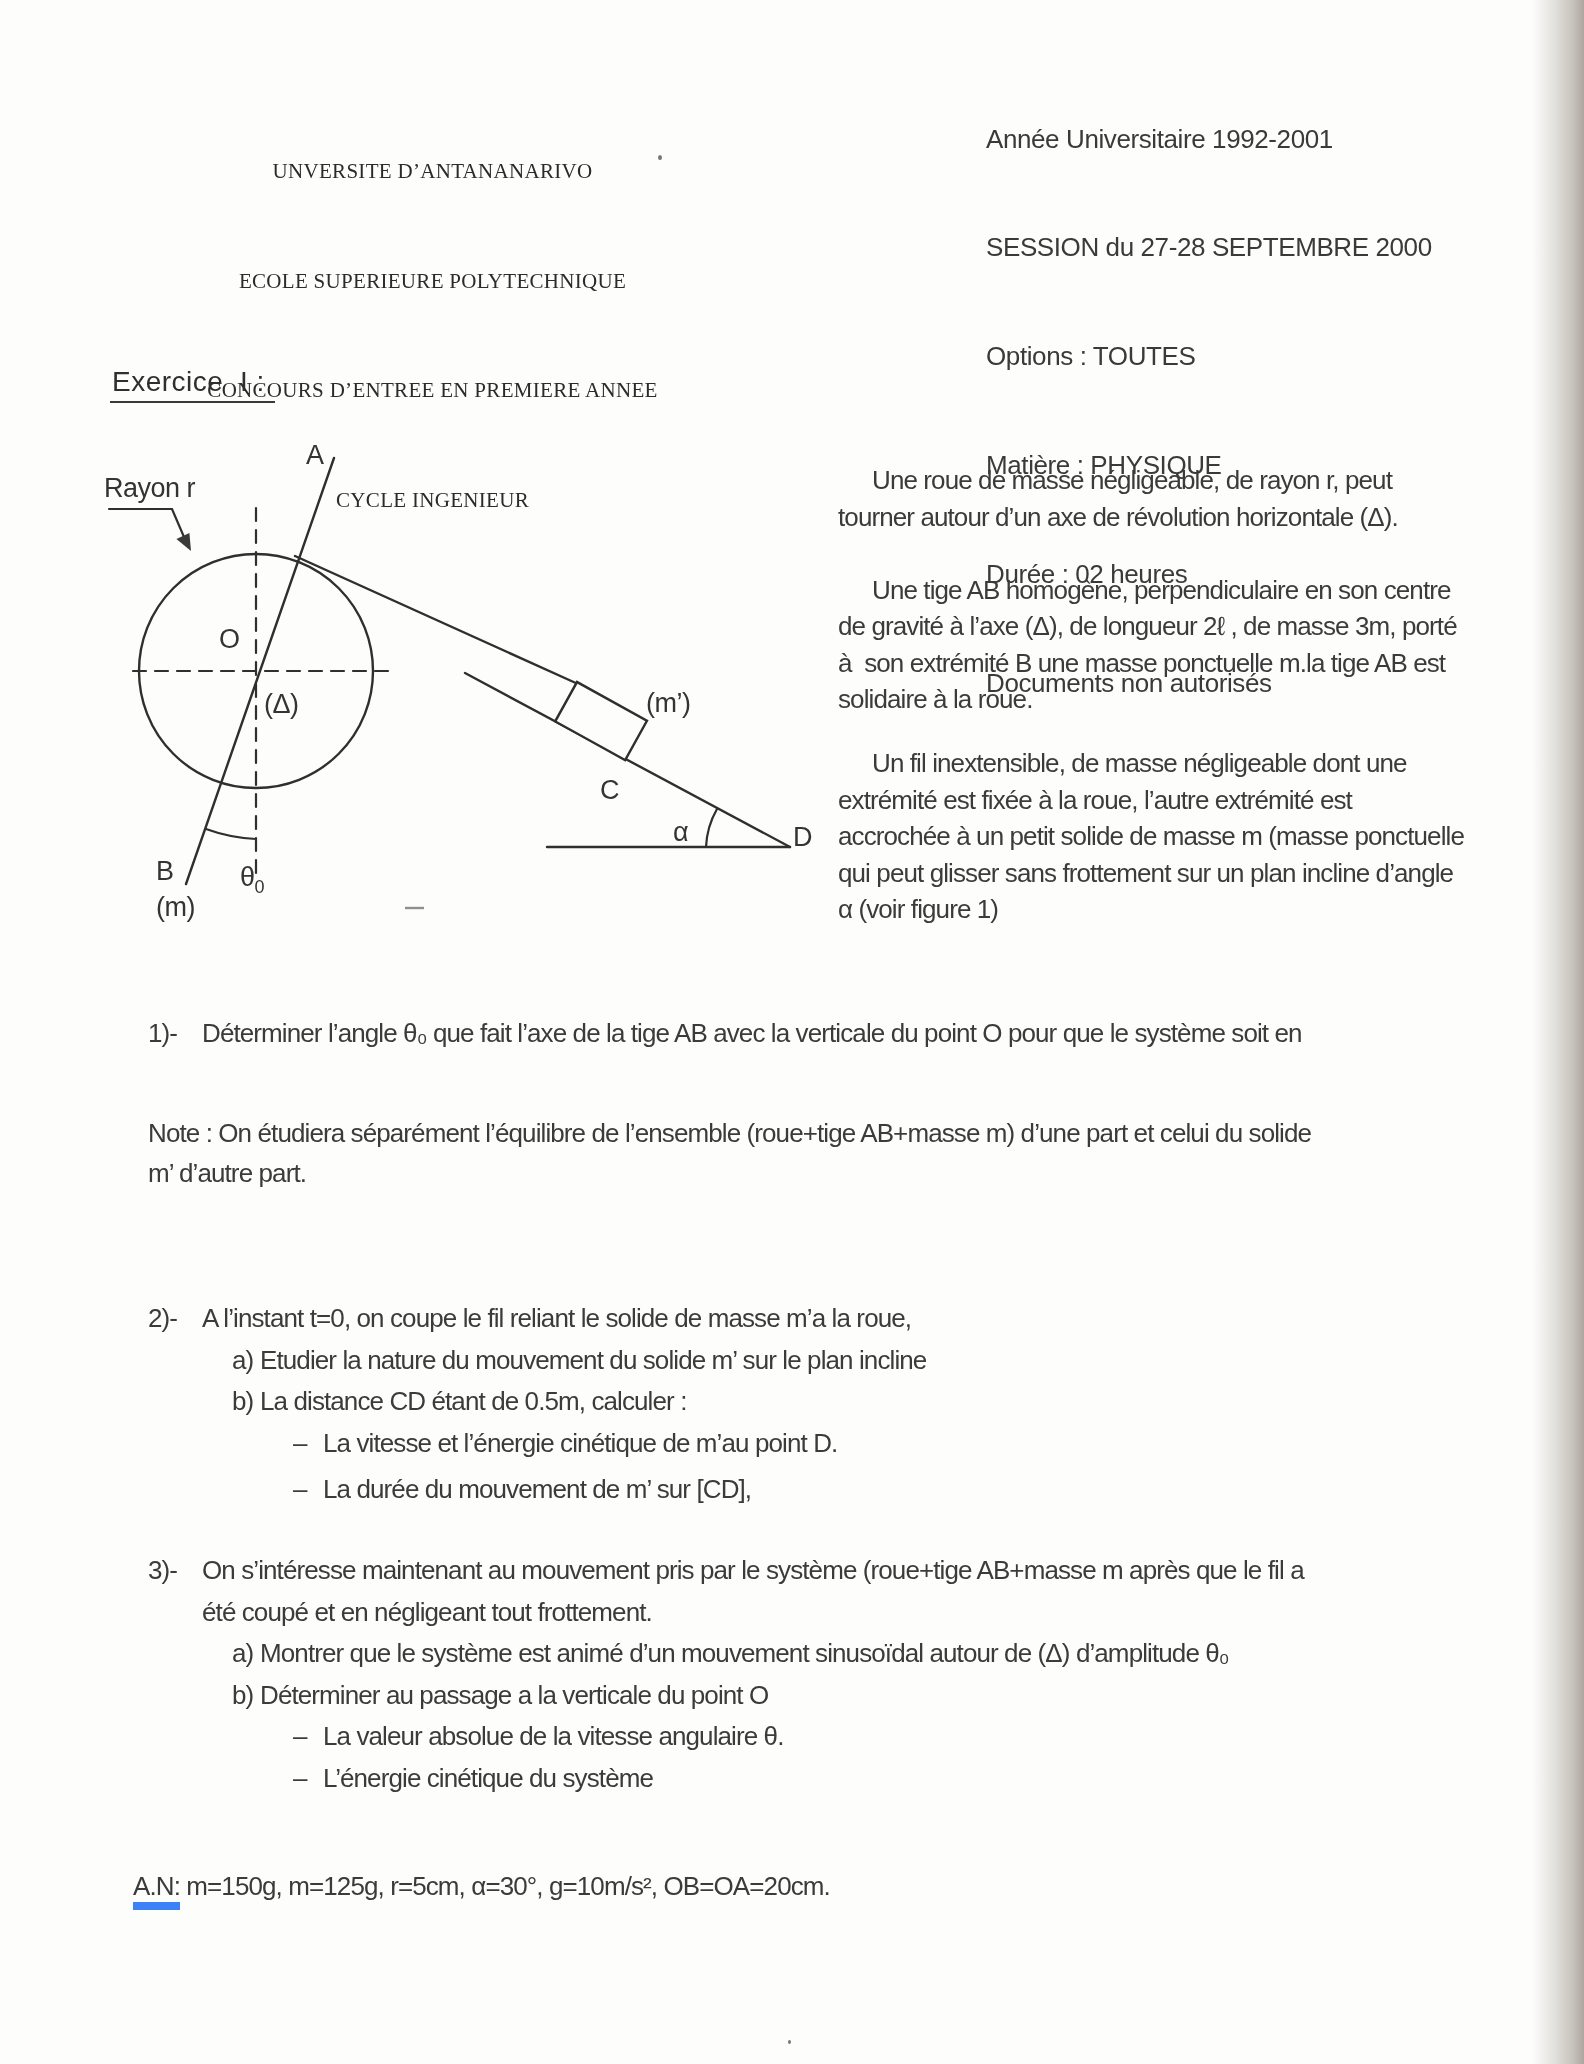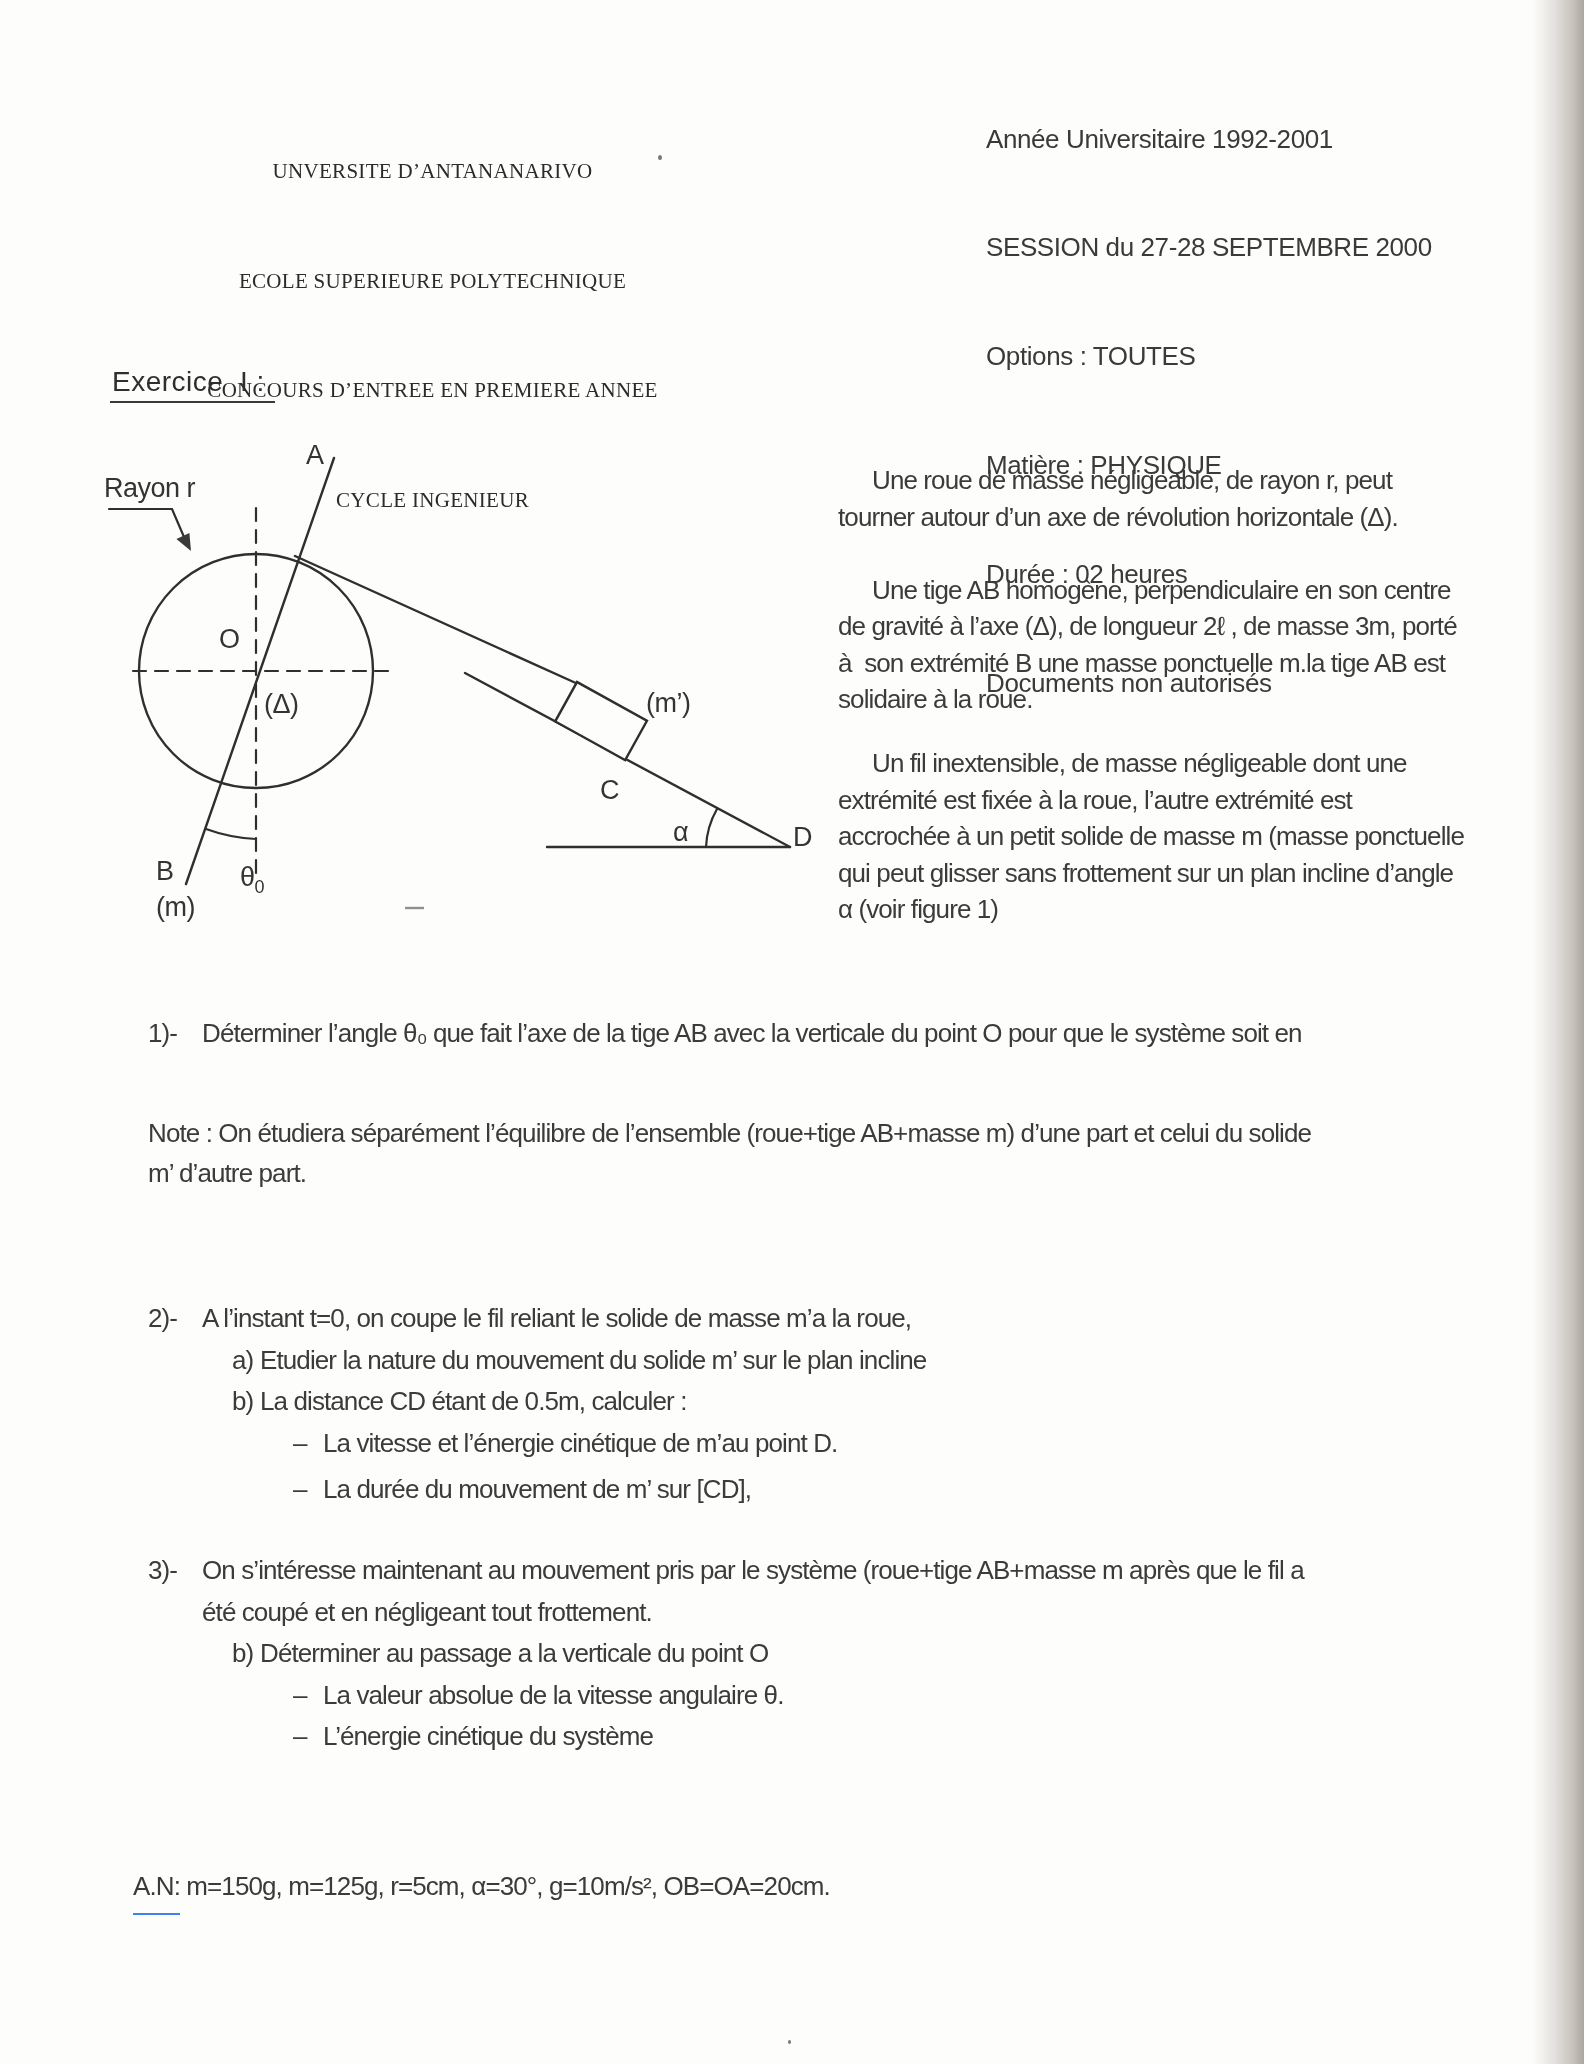--- a/index.html
+++ b/index.html
@@ -44,21 +44,21 @@
   #q2{top:1298px;line-height:41.5px;}
   #q3{top:1550px;line-height:41.5px;}
   #an{top:1866px;line-height:40px;left:133px;}
   .row{white-space:pre;}
   .num{display:inline-block;width:54px;}
   .cont{margin-left:54px;}
   .sub{margin-left:84px;}
   .ltr{display:inline-block;width:28px;}
   .dashrow{margin-left:145px;}
   .dash{display:inline-block;width:30px;}
-  .an-label{border-bottom:2px solid #3b82f6;padding-bottom:12px;}
+  .an-label{border-bottom:8px solid #3b82f6;padding-bottom:1px;}
   
   .scan-edge{
     position:absolute;top:0;right:0;width:52px;height:2064px;pointer-events:none;
     background:linear-gradient(to right,
       rgba(176,170,161,0) 0%, rgba(176,170,161,0.35) 45%,
       rgba(160,153,143,0.6) 80%, rgba(143,136,126,0.75) 100%);
   }
   .speck{position:absolute;background:#777;border-radius:50%;}
 </style>
 </head>
@@ -154,20 +154,21 @@
     <div class="row"><span class="num">2)-</span><span>A l’instant t=0, on coupe le fil reliant le solide de masse m’a la roue,</span></div>
     <div class="row sub"><span class="ltr">a)</span><span>Etudier la nature du mouvement du solide m’ sur le plan incline</span></div>
     <div class="row sub"><span class="ltr">b)</span><span>La distance CD étant de 0.5m, calculer :</span></div>
     <div class="row dashrow"><span class="dash">–</span><span>La vitesse et l’énergie cinétique de m’au point D.</span></div>
     <div class="row dashrow" style="margin-top:5px;"><span class="dash">–</span><span>La durée du mouvement de m’ sur [CD],</span></div>
   </div>
 
   <div class="qblock" id="q3">
     <div class="row"><span class="num">3)-</span><span>On s’intéresse maintenant au mouvement pris par le système (roue+tige AB+masse m après que le fil a</span></div>
     <div class="row cont"><span>été coupé et en négligeant tout frottement.</span></div>
+    <div class="row sub"><span class="ltr">a)</span><span>Montrer que le système est animé d’un mouvement sinusoïdal autour de (Δ) d’amplitude θ₀</span></div>
     <div class="row sub"><span class="ltr">b)</span><span>Déterminer au passage a la verticale du point O</span></div>
     <div class="row dashrow"><span class="dash">–</span><span>La valeur absolue de la vitesse angulaire θ.</span></div>
     <div class="row dashrow"><span class="dash">–</span><span>L’énergie cinétique du système</span></div>
   </div>
 
   <div class="qblock" id="an">
     <div class="row"><span class="an-label">A.N:</span><span> m=150g, m=125g, r=5cm, α=30°, g=10m/s², OB=OA=20cm.</span></div>
   </div>
 
   <div class="speck" style="left:658px;top:155px;width:4px;height:5px;"></div>

